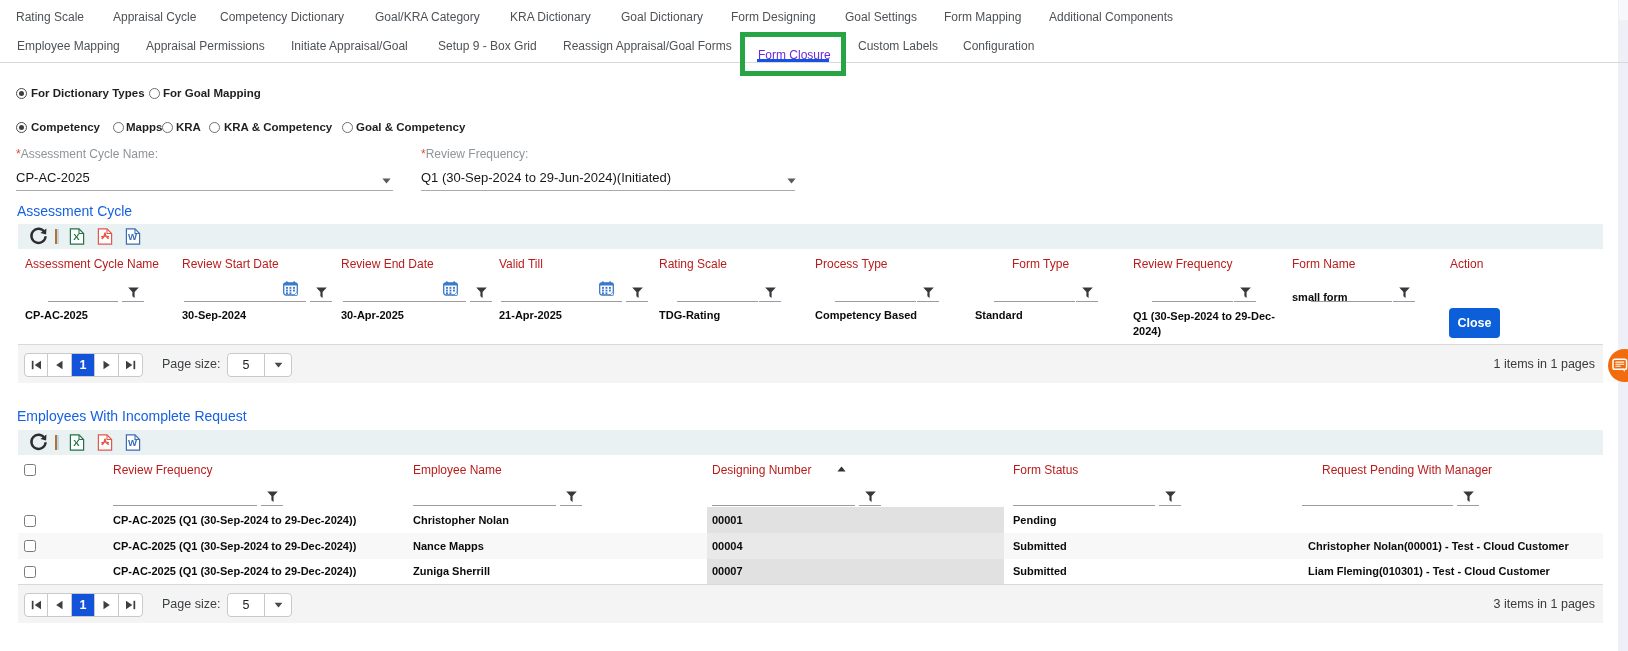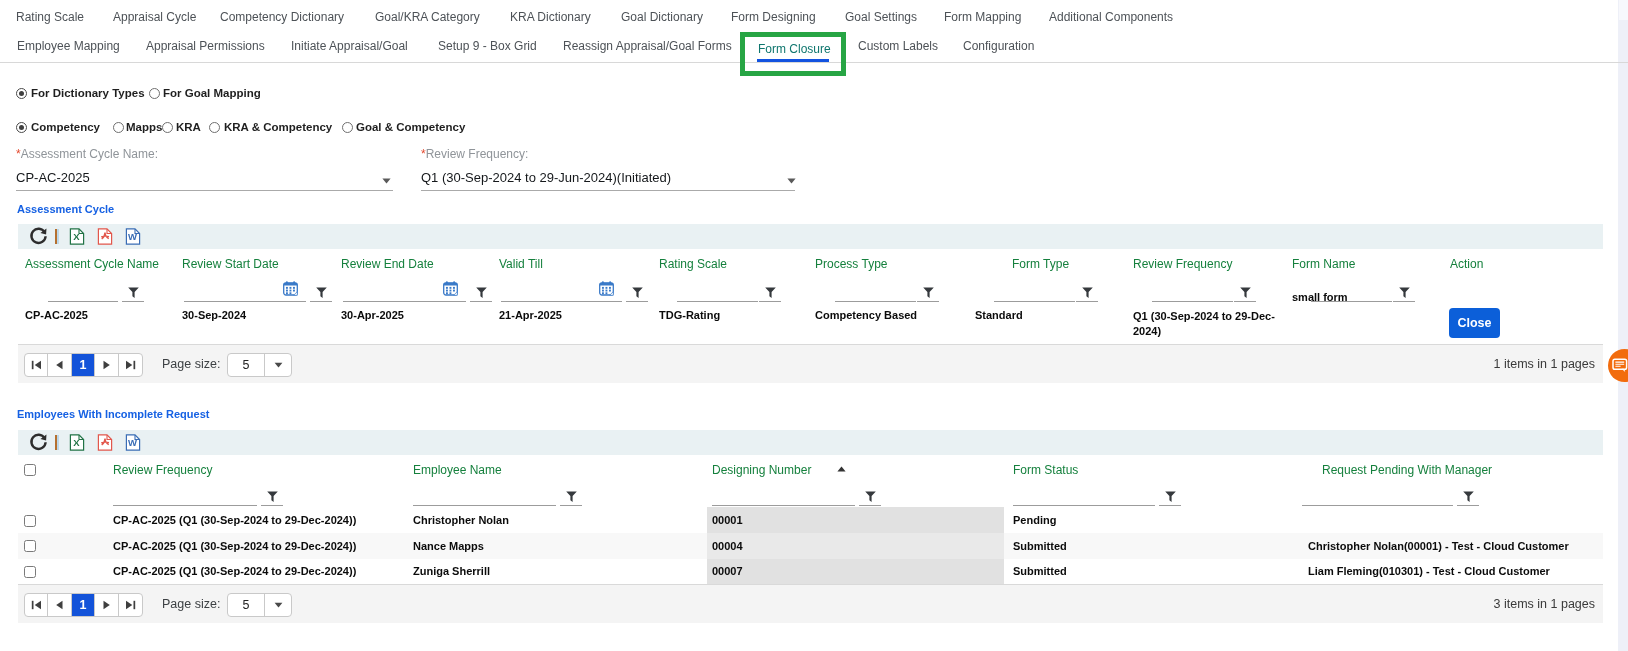--- a/index.html
+++ b/index.html
@@ -1,36 +1,36 @@
 <!DOCTYPE html>
 <html><head><meta charset="utf-8"><style>
 *{margin:0;padding:0;box-sizing:border-box}
 svg{display:block}
 body{font-family:"Liberation Sans",sans-serif;background:#fff;width:1628px;height:651px;overflow:hidden;position:relative}
 .ab{position:absolute}
 .tab{position:absolute;font-size:12px;color:#4d5257;white-space:nowrap}
-.hdr{position:absolute;font-size:12px;color:#15803d;white-space:nowrap}
+.hdr{position:absolute;font-size:12px;color:#b91c1c;white-space:nowrap}
 .dat{position:absolute;font-size:11px;font-weight:bold;color:#0b0b0b;white-space:nowrap}
 .ul{position:absolute;border-bottom:1px solid #9c9c9c;height:1px}
 .fun{position:absolute;width:11px;height:12px}
 .bar{position:absolute;left:18px;width:1585px;height:38px;background:#f4f4f4}
 .tbar{position:absolute;left:18px;width:1585px;height:25px;background:#e9f1f3;display:flex;align-items:center}
 .pgbtn{position:absolute;display:flex;height:24px;border:1px solid #c9c9c9;border-radius:4px;background:#fff;overflow:hidden}
 .pb{width:23.4px;height:100%;display:flex;align-items:center;justify-content:center;border-right:1px solid #c9c9c9}
 .pb:last-child{border-right:none}
 .pb.on{background:#1353d9;color:#fff;font-size:12.5px;font-weight:bold}
 .ps{position:absolute;display:flex;height:24px;border:1px solid #c9c9c9;border-radius:4px;background:#fff;overflow:hidden;font-size:12.5px;color:#222}
 .cb{position:absolute;width:12px;height:12px;border:1.3px solid #7a7a7a;border-radius:2.5px;background:#fff}
 .rad{width:11px;height:11px;border:1.5px solid #6f6f6f;border-radius:50%;background:#fff;display:inline-block}
 .rsel{border-color:#4a4a4a}
 .rsel:after{content:"";position:absolute;left:2px;top:2px;width:5px;height:5px;border-radius:50%;background:#3f3f3f}
 .rlab{font-size:11.5px;font-weight:bold;color:#1f1f1f;white-space:nowrap}
 .flab{position:absolute;font-size:12px;color:#8f9499}.flab b{color:#e4492e;font-weight:normal}
 .fval{position:absolute;font-size:13px;color:#15181b}
-.shead{position:absolute;font-size:11px;font-weight:bold;color:#1661e3;white-space:nowrap}
+.shead{position:absolute;font-size:14px;font-weight:normal;color:#1661e3;white-space:nowrap}
 .ic{margin-right:12px;display:flex;align-items:center}
 </style></head><body>
 <div class="ab" style="left:1618px;top:0;width:10px;height:651px;background:#eef0f8"></div>
 <div class="ab" style="left:1619px;top:0;width:9px;height:20px;background:#f7f8fc"></div>
 <div class="ab" style="left:1608px;top:349px;width:20px;height:33px;overflow:hidden">
     <div style="position:absolute;left:0;top:0;width:33px;height:33px;border-radius:50%;background:#f26c0d;display:flex;align-items:center;justify-content:center;padding-right:8px">
       <svg width="17" height="16" viewBox="0 0 17 16">
         <rect x="1" y="1.2" width="13.6" height="10" rx="1.8" fill="none" stroke="#fff" stroke-width="1.5"></rect>
         <path d="M9.5 10.8 L13.2 14 L12.3 10.8 Z" fill="#fff"></path>
         <g stroke="#fff" stroke-width="1.1">
@@ -50,21 +50,21 @@
 <div class="tab" style="left:944px;top:10px">Form Mapping</div>
 <div class="tab" style="left:1049px;top:10px">Additional Components</div>
 <div class="tab" style="left:17px;top:39px">Employee Mapping</div>
 <div class="tab" style="left:146px;top:39px">Appraisal Permissions</div>
 <div class="tab" style="left:291px;top:39px">Initiate Appraisal/Goal</div>
 <div class="tab" style="left:438px;top:39px">Setup 9 - Box Grid</div>
 <div class="tab" style="left:563px;top:39px">Reassign Appraisal/Goal Forms</div>
 <div class="tab" style="left:858px;top:39px">Custom Labels</div>
 <div class="tab" style="left:963px;top:39px">Configuration</div>
 <div class="ab" style="left:0;top:62px;width:1628px;border-top:1px solid #d8d8d8"></div>
-<div class="tab" style="left:758px;top:42px;color:#0f766e">Form Closure</div>
+<div class="tab" style="left:758px;top:48px;color:#6d28d9">Form Closure</div>
 <div class="ab" style="left:757px;top:59px;width:72px;height:3px;background:#1353e0"></div>
 <div class="ab" style="left:740px;top:32px;width:106px;height:44px;border:5px solid #27a544"></div>
 <span class="rad rsel ab" style="left:16px;top:87.5px"></span>
 <div class="ab rlab" style="left:31px;top:87px">For Dictionary Types</div>
 <span class="rad ab" style="left:149px;top:87.5px"></span>
 <div class="ab rlab" style="left:163px;top:87px">For Goal Mapping</div>
 <span class="rad rsel ab" style="left:16px;top:121.5px"></span>
 <div class="ab rlab" style="left:31px;top:121px">Competency</div>
 <span class="rad ab" style="left:113px;top:121.5px"></span>
 <div class="ab rlab" style="left:126px;top:121px">Mapps</div>

